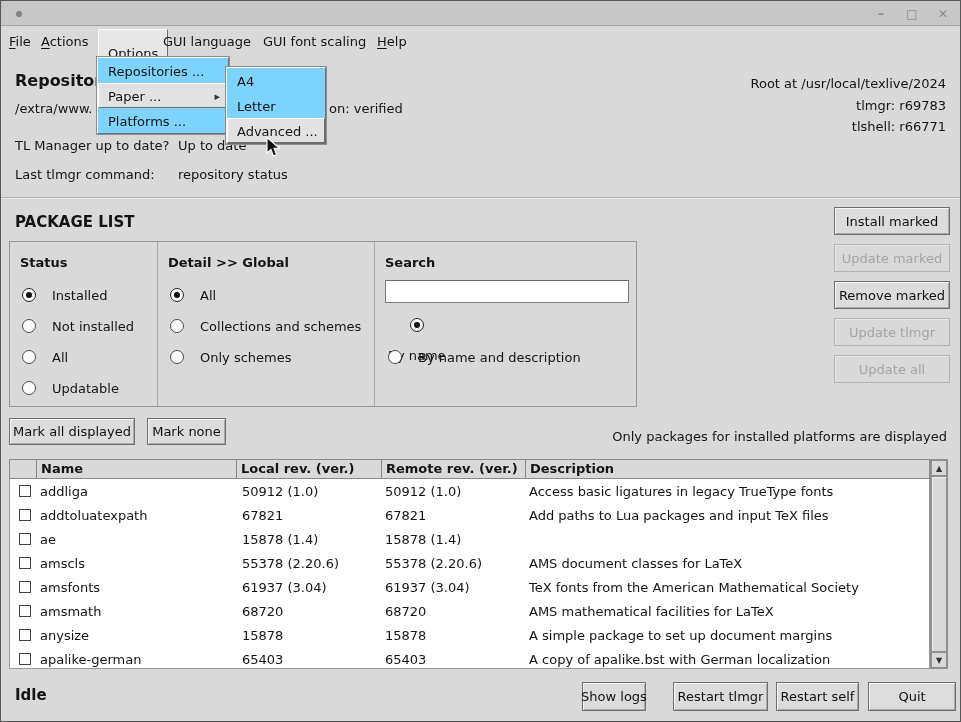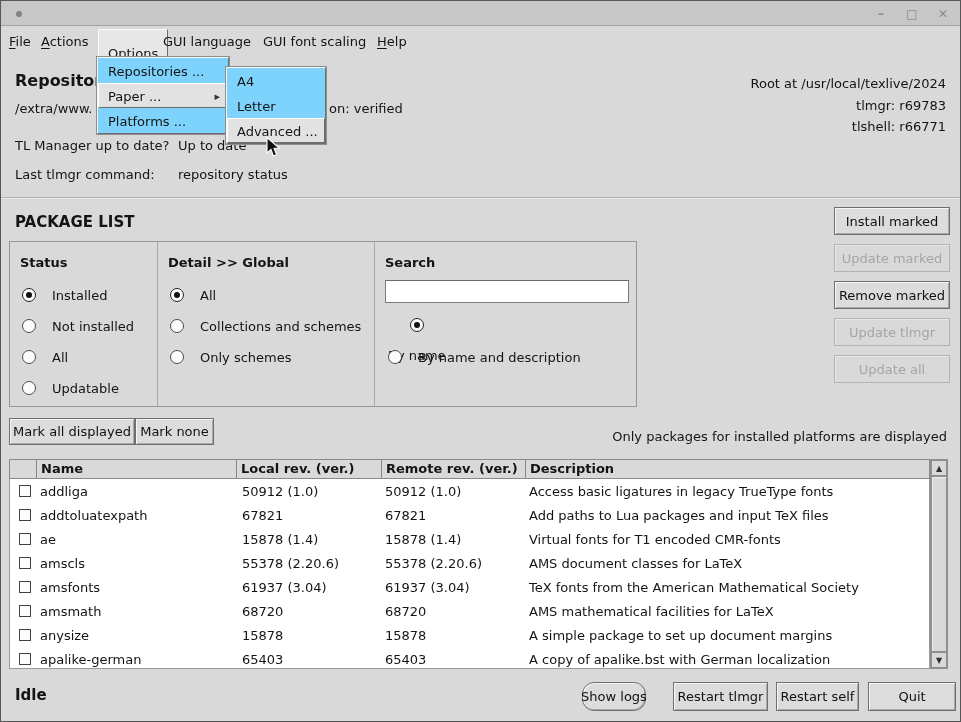--- a/index.html
+++ b/index.html
@@ -59,21 +59,21 @@
   .radio{width:14px;height:14px;border-radius:50%;border:1px solid #4b4b4b;background:#fcfcfc;position:relative;flex:none;}
   .radio.sel{border-color:#222;}
   .radio.sel::after{content:"";position:absolute;inset:3px;border-radius:50%;background:#101010;}
   .search-input{position:absolute;left:375px;top:38px;width:244px;height:23px;background:#ffffff;border:1px solid #7c7c7c;border-top-color:#696969;padding:0 4px;font:inherit;outline:none;}
   
   .btn{display:flex;align-items:center;justify-content:center;background:#dcdcdc;border:1px solid #6f6f6f;
        box-shadow:inset 1px 1px 0 #f6f6f6, inset -1px -1px 0 #a9a9a9;color:#111;white-space:nowrap;cursor:default;}
   .btn.disabled{color:#a5a5a5;background:#d9d9d9;border-color:#b2b2b2;box-shadow:inset 1px 1px 0 #e9e9e9;}
   #action-buttons{position:absolute;left:833px;top:206px;width:116px;display:flex;flex-direction:column;gap:9px;}
   .act-btn{height:28px;width:100%;}
-  #mark-buttons{position:absolute;left:8px;top:417px;display:flex;text-align:right;}
+  #mark-buttons{position:absolute;left:8px;top:417px;display:flex;gap:12px;text-align:right;}
   #mark-buttons .btn{height:27px;}
   #mark-buttons .btn:nth-child(1){width:126px;}
   #mark-buttons .btn:nth-child(2){width:79px;}
   .note{right:13px;top:428px;}
   
   .pkg-table{position:absolute;left:8px;top:458px;width:939px;height:210px;}
   .tbl-header{position:absolute;left:0;top:0;width:921px;height:20px;display:flex;background:#d9d9d9;border:1px solid #898989;}
   .tbl-header .cell{border-right:1px solid #898989;font-weight:bold;padding:0 0 0 4px;line-height:18px;overflow:hidden;flex:none;}
   .tbl-body{position:absolute;left:0;top:20px;width:921px;height:190px;background:#ffffff;border:1px solid #9a9a9a;border-top:none;overflow:hidden;}
   .trow{display:flex;height:24px;align-items:center;}
@@ -87,21 +87,21 @@
   .checkbox{width:12px;height:12px;border:1px solid #434343;background:#fdfdfd;margin-left:9px;flex:none;}
   .scrollbar{position:absolute;left:921px;top:0;width:18px;height:210px;background:#c6c6c6;border:1px solid #909090;}
   .sb-btn{position:absolute;left:0;width:16px;height:16px;background:#d9d9d9;border:1px solid #8f8f8f;
           display:flex;align-items:center;justify-content:center;font-size:8px;color:#2e2e2e;}
   .sb-up{top:0;} .sb-down{bottom:0;}
   .sb-thumb{position:absolute;left:0;top:16px;bottom:16px;width:16px;background:#d9d9d9;border:1px solid #8f8f8f;box-shadow:inset 1px 1px 0 #efefef;}
   
   .status-idle{left:14px;top:685px;font-size:15px;font-weight:bold;}
   #status-buttons{position:absolute;left:0;top:681px;width:100%;height:29px;}
   .sbtn{position:absolute;top:0;height:29px;}
-  .sbtn:nth-child(1){left:581px;width:64px;border-radius:12px;}
+  .sbtn:nth-child(1){left:581px;width:64px;}
   .sbtn:nth-child(2){left:672px;width:95px;}
   .sbtn:nth-child(3){left:775px;width:83px;}
   .sbtn:nth-child(4){left:867px;width:88px;}
 </style>
 </head>
 <body>
 
 <div class="window">
 
   <div class="titlebar">
@@ -223,21 +223,20 @@
           <div class="cell c3">67821</div>
           <div class="cell c4">Add paths to Lua packages and input TeX files</div>
         </div>
         <div class="trow">
           <div class="cell c0">
             <span class="checkbox"></span>
           </div>
           <div class="cell c1">ae</div>
           <div class="cell c2">15878 (1.4)</div>
           <div class="cell c3">15878 (1.4)</div>
-          <div class="cell c4">Virtual fonts for T1 encoded CMR-fonts</div>
         </div>
         <div class="trow">
           <div class="cell c0">
             <span class="checkbox"></span>
           </div>
           <div class="cell c1">amscls</div>
           <div class="cell c2">55378 (2.20.6)</div>
           <div class="cell c3">55378 (2.20.6)</div>
           <div class="cell c4">AMS document classes for LaTeX</div>
         </div>

